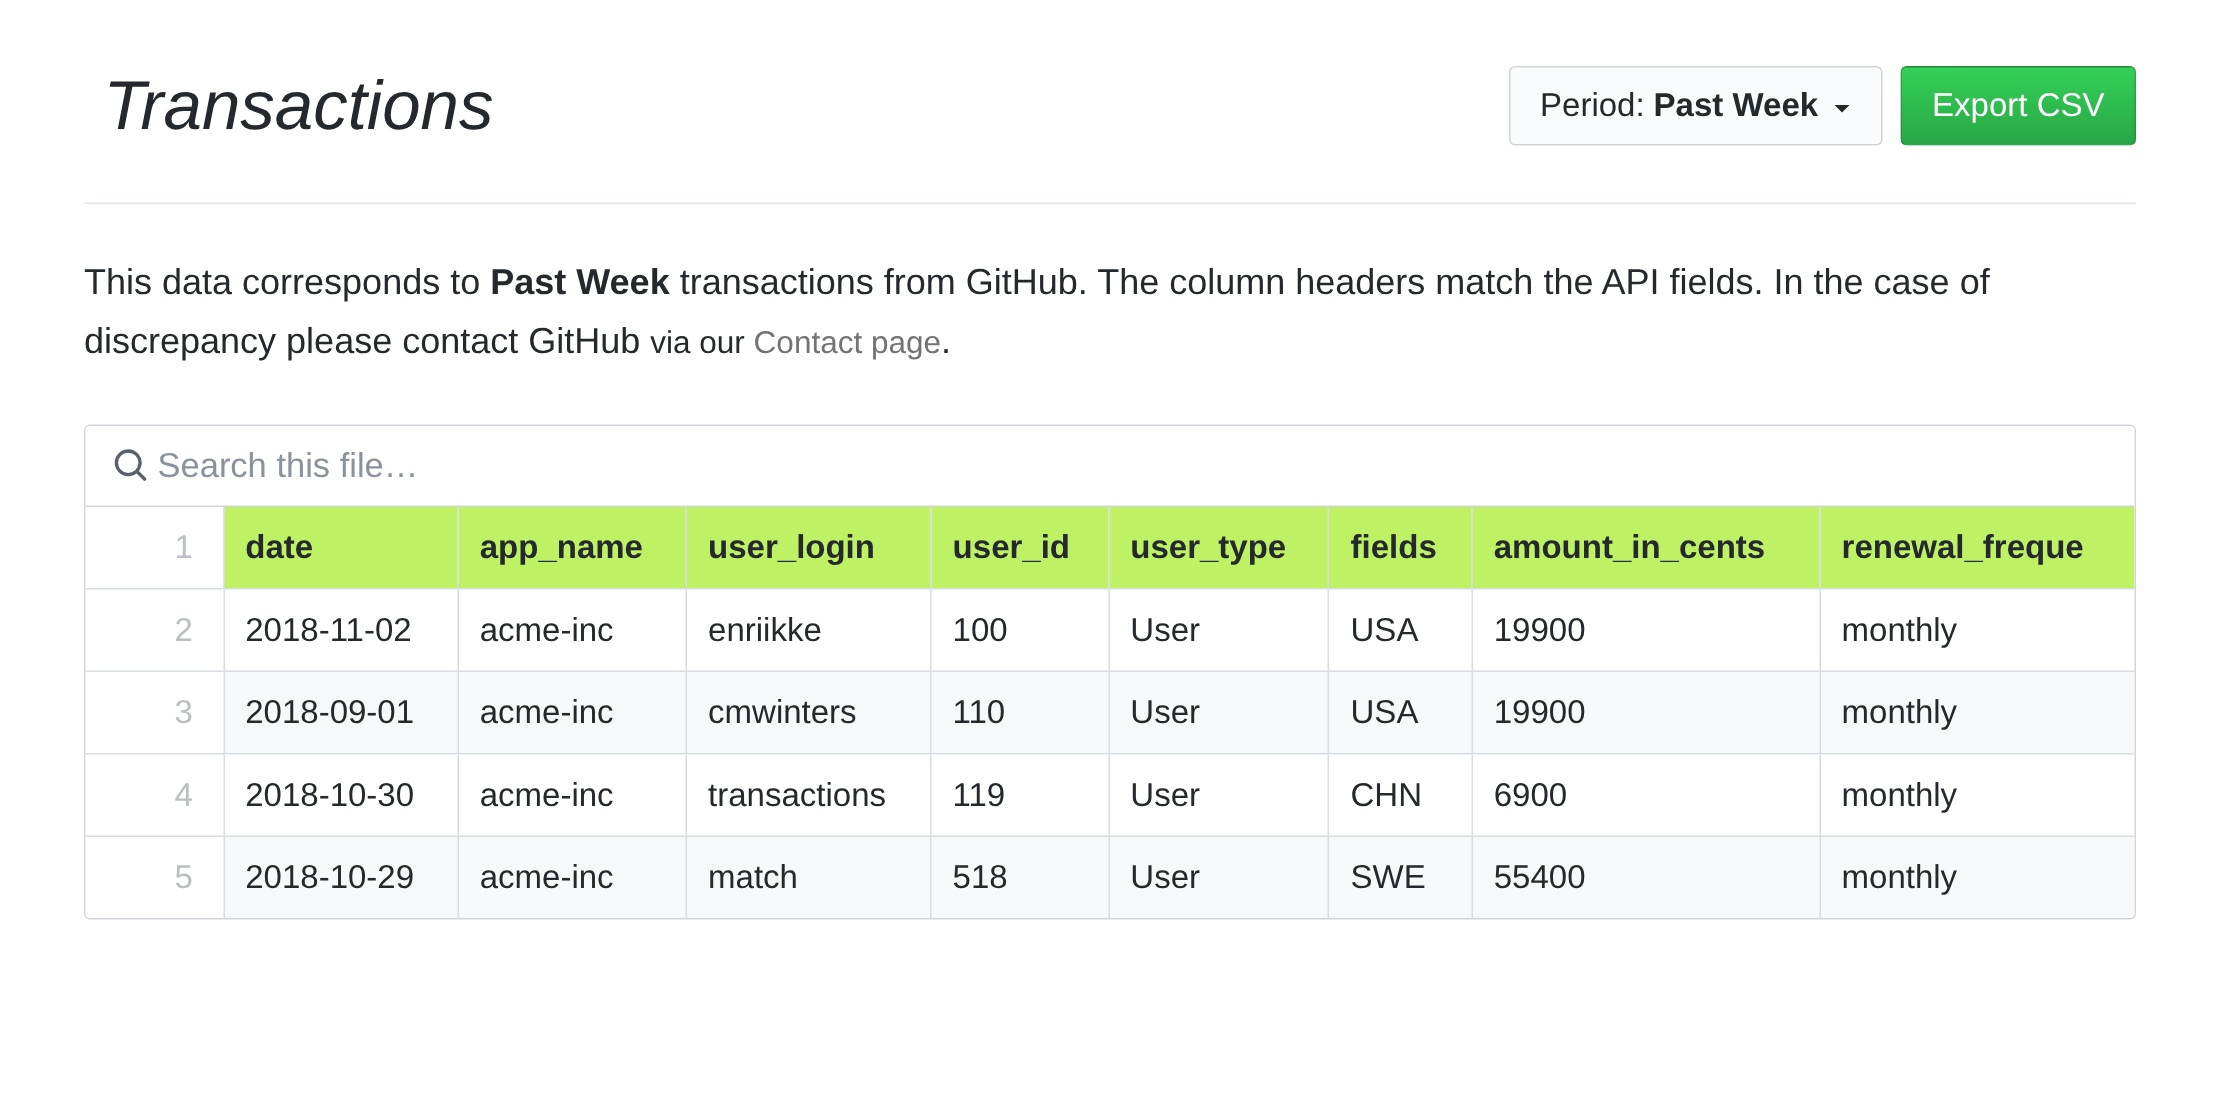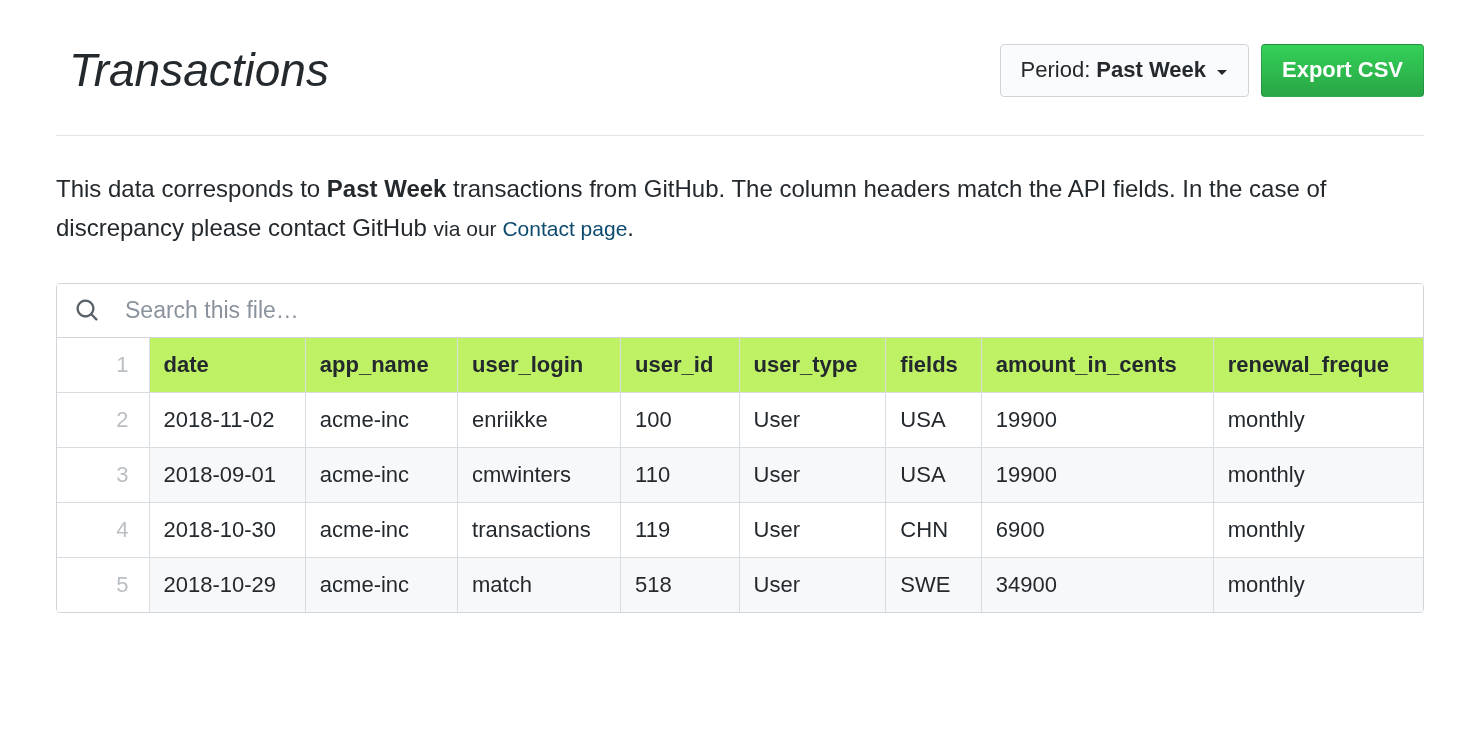--- a/index.html
+++ b/index.html
@@ -52,41 +52,41 @@
   }
   .btn-period .bold { font-weight: 600; }
   .caret {
     display: inline-block;
     margin-left: 4px;
   }
   .btn-export {
     background: linear-gradient(#34d058,#28a745);
     border: 1px solid rgba(27,31,35,0.2);
     color: #fff;
-    font-weight: 700;
+    font-weight: 400;
   }
   .intro {
     font-size: 24px;
     line-height: 1.6;
     color: #24292e;
     margin: 34px 0 36px 0;
   }
   .intro b { font-weight: 600; }
   .intro small { font-size: 21px; }
-  .intro a { color: #0c4a6e; text-decoration: none; }
+  .intro a { color: #737373; text-decoration: none; }
 
   .file {
     border: 1px solid #d1d5da;
     border-radius: 4px;
     overflow: hidden;
   }
   .file-search {
     display: flex;
     align-items: center;
-    gap: 24px;
+    gap: 4px;
     padding: 12px 18px;
     border-bottom: 1px solid #d1d5da;
     background: #fff;
   }
   .search-icon svg { display: block; }
   .file-search input {
     border: none;
     outline: none;
     font-size: 23px;
     width: 100%;
@@ -212,19 +212,19 @@
             <td>monthly</td>
           </tr>
           <tr>
             <td class="lineno">5</td>
             <td>2018-10-29</td>
             <td>acme-inc</td>
             <td>match</td>
             <td>518</td>
             <td>User</td>
             <td>SWE</td>
-            <td>34900</td>
+            <td>55400</td>
             <td>monthly</td>
           </tr>
         </tbody>
     </table>
   </div>
 </div>
 
 </body></html>

